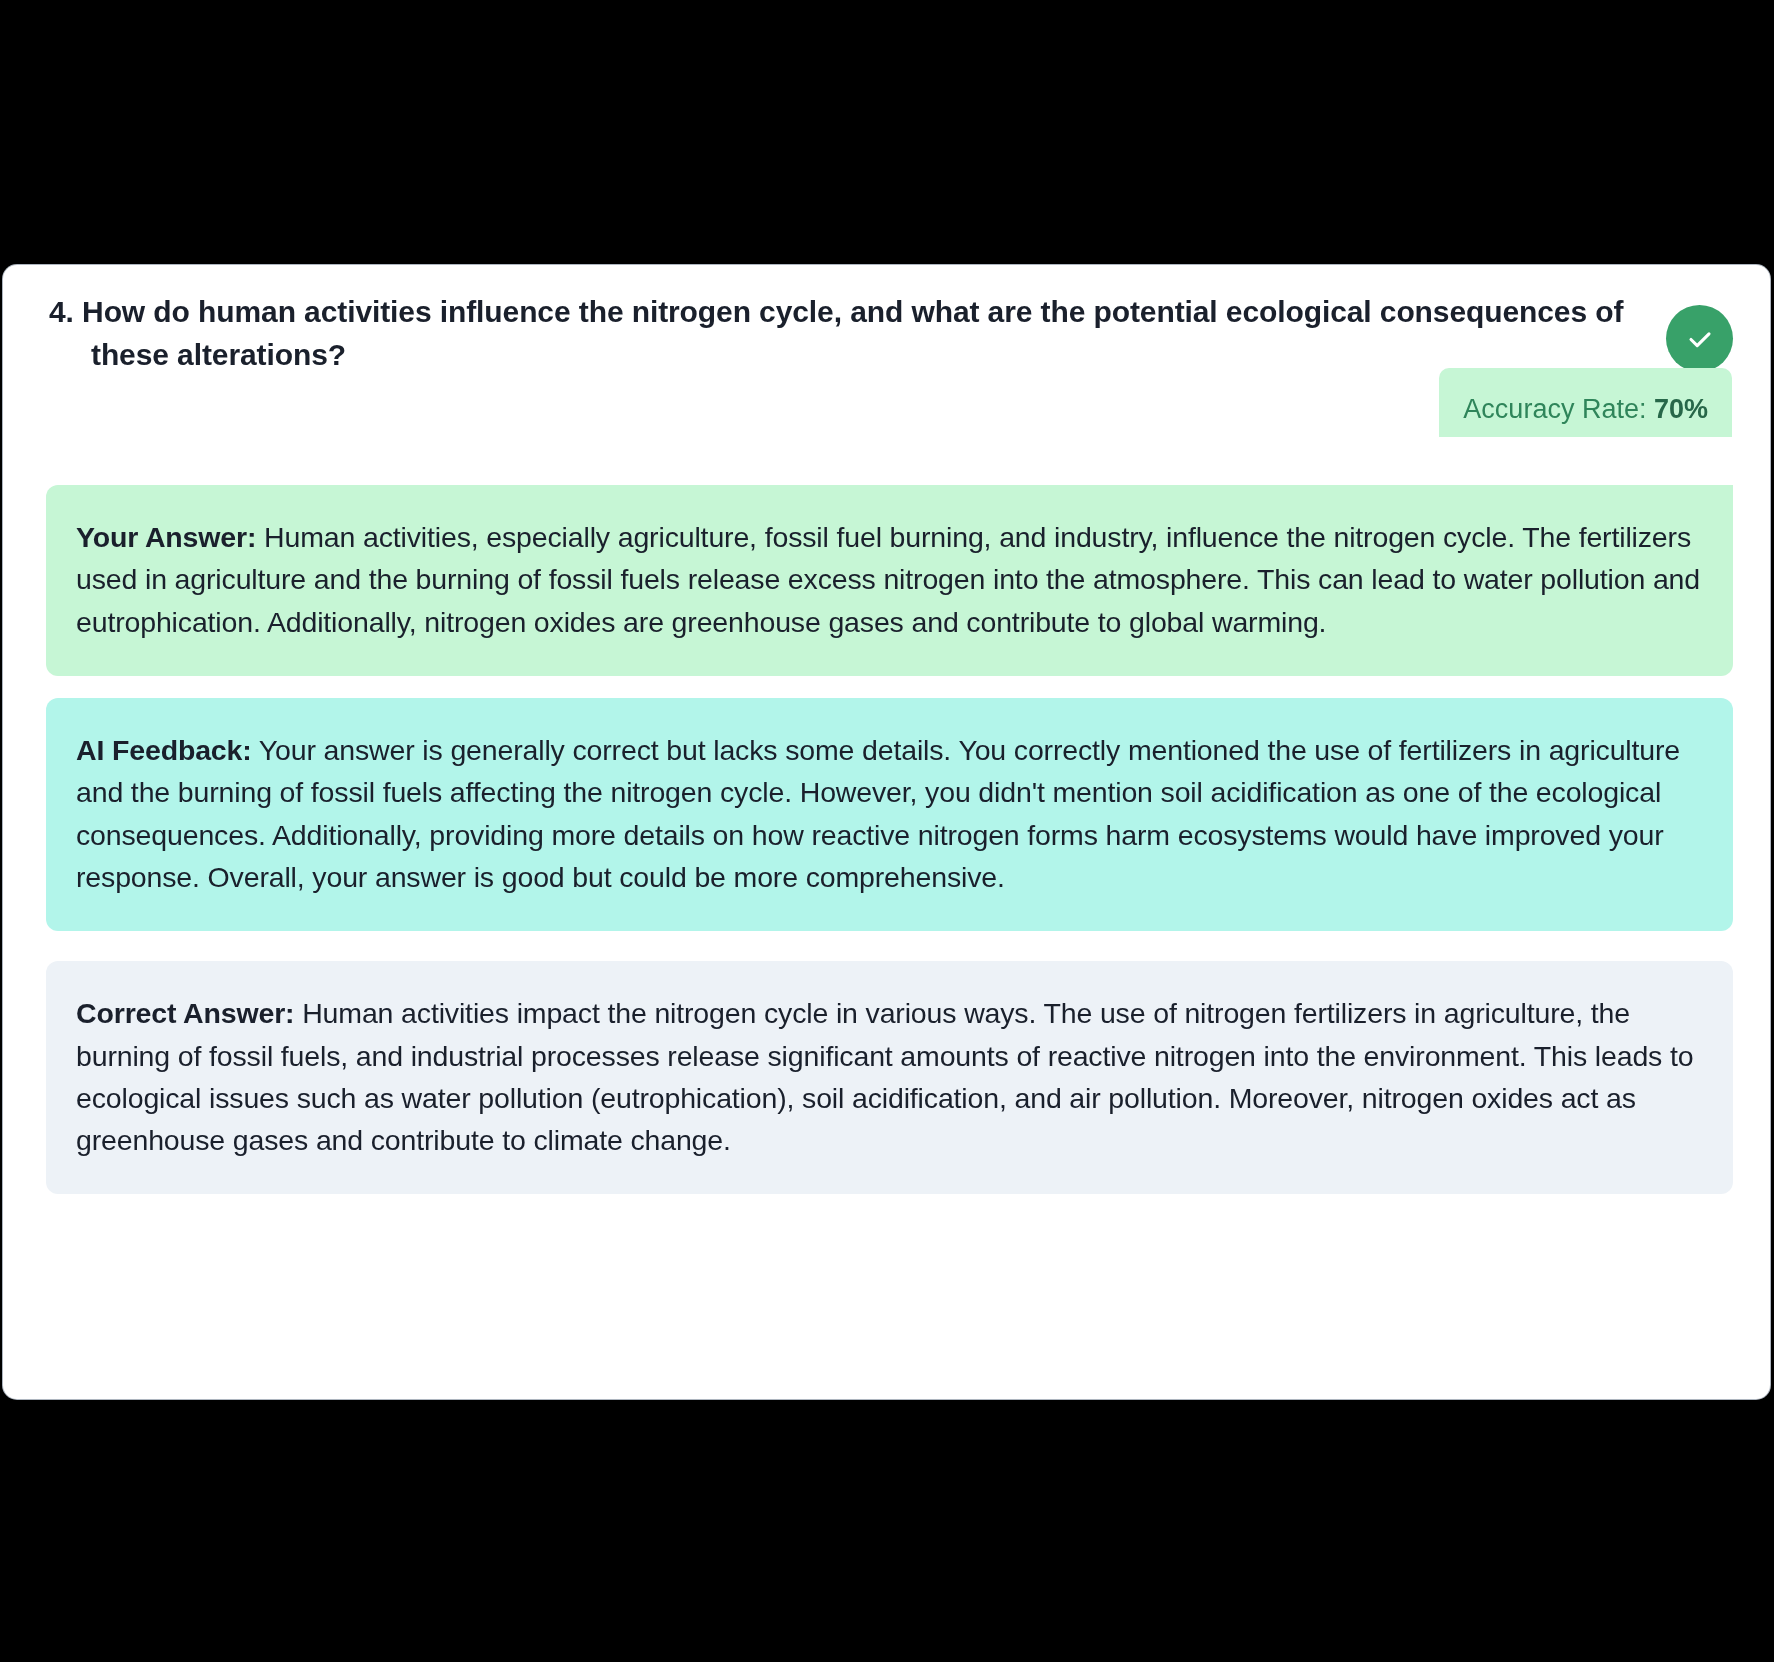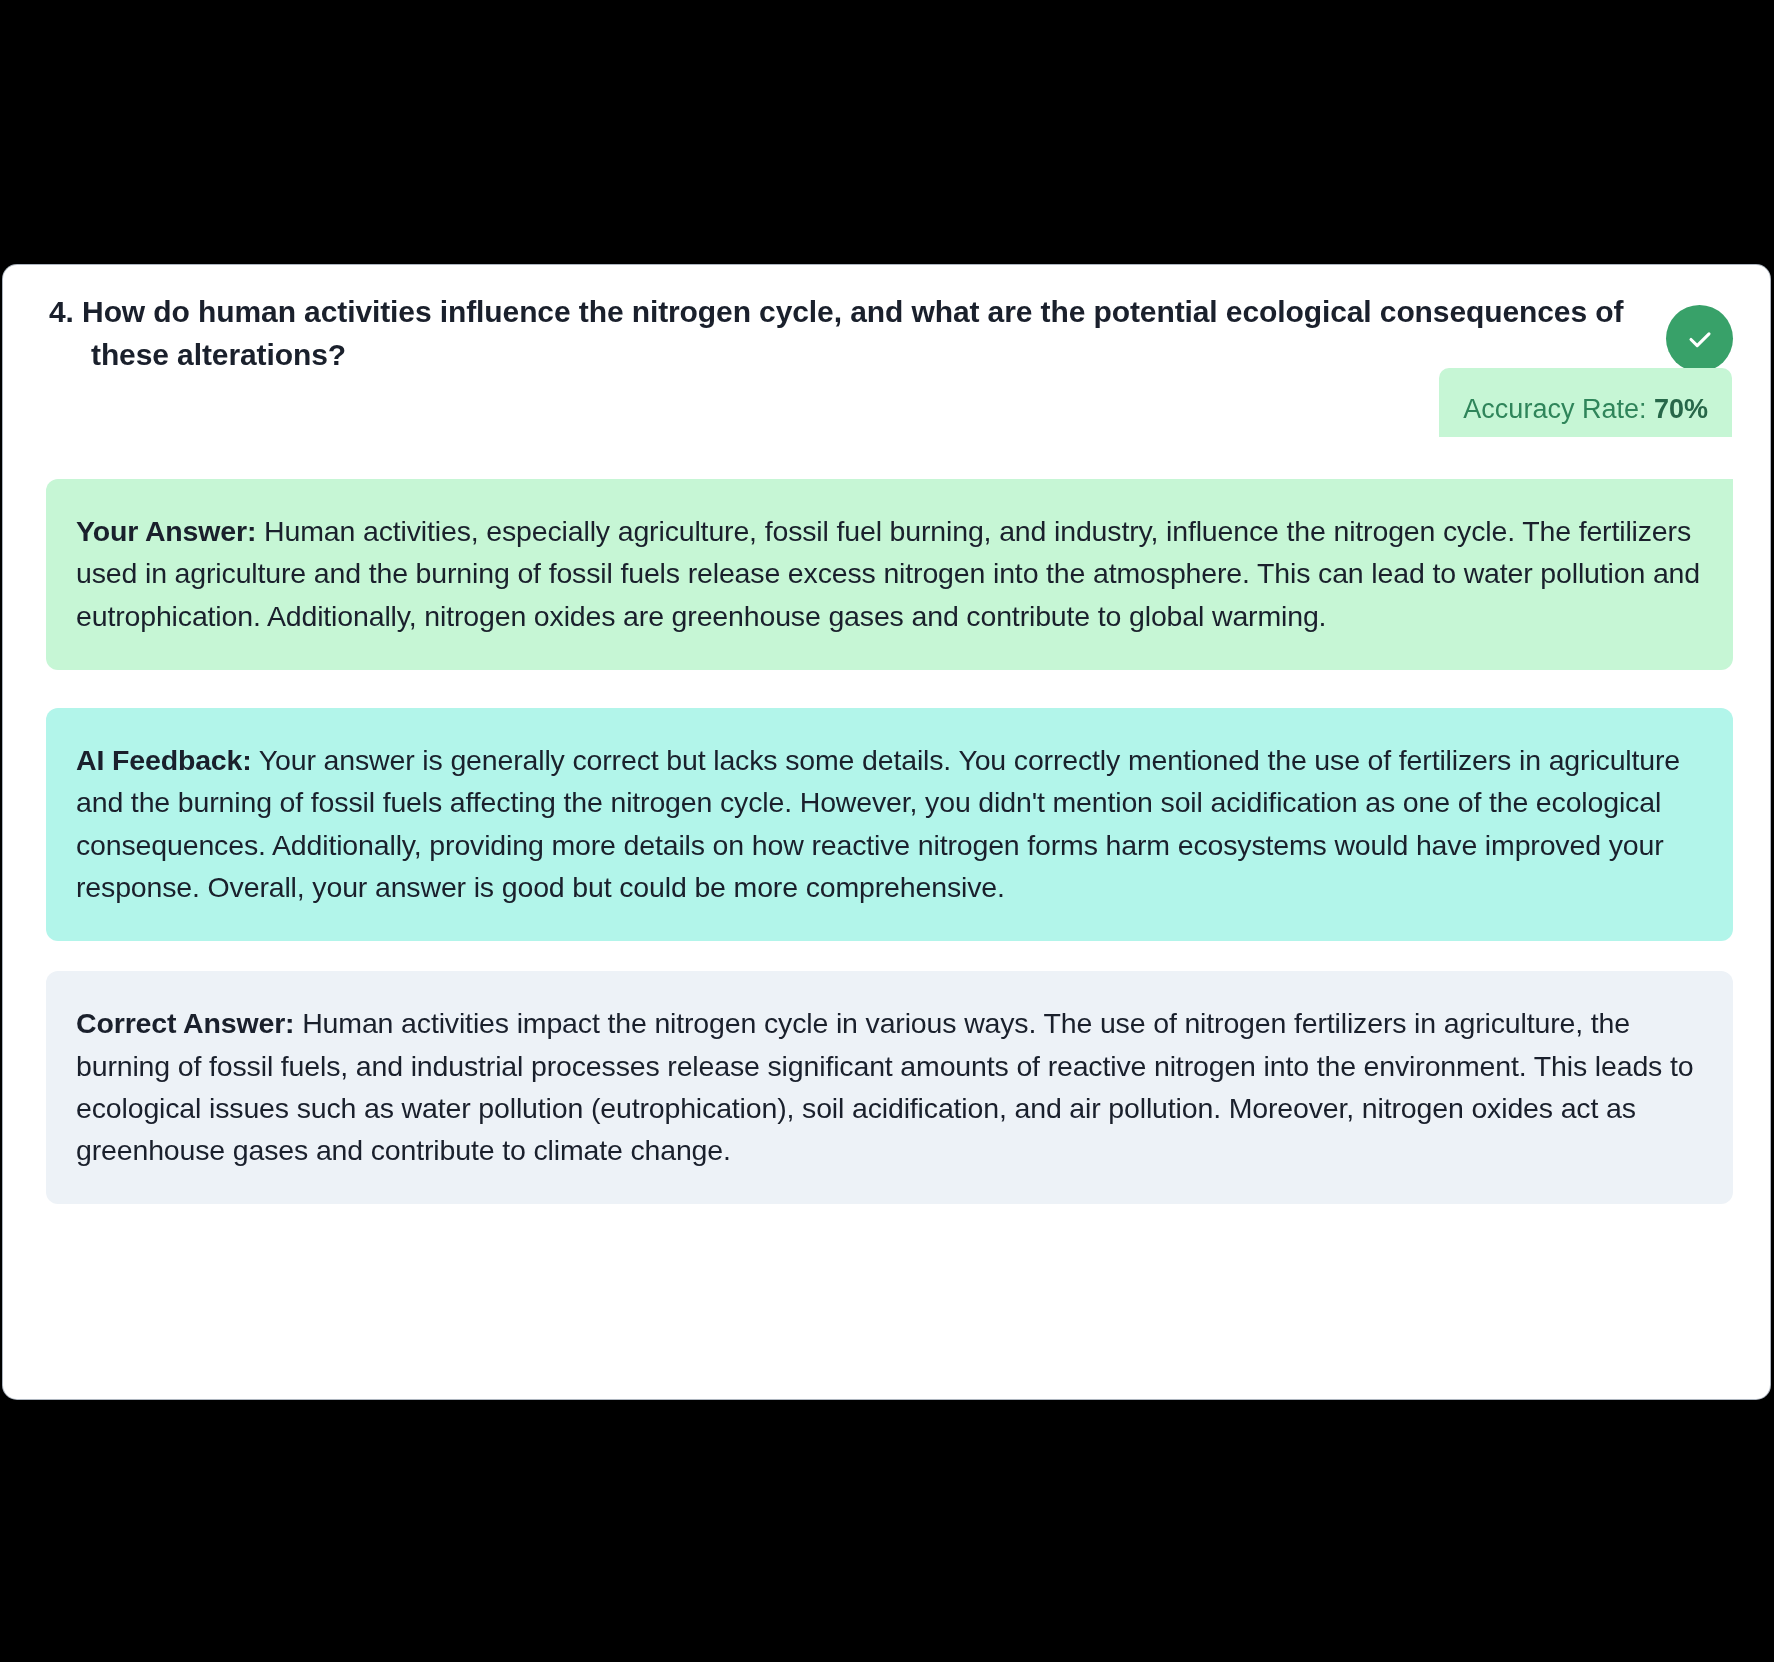--- a/index.html
+++ b/index.html
@@ -96,42 +96,42 @@
   }
   .accuracy-badge .pct {
     font-weight: bold;
     color: #276749;
   }
 
   
   .blocks {
     position: absolute;
     left: 43px;
-    top: 214px;
+    top: 220px;
     width: 1687px;
   }
 
   .block {
     border-radius: 12px;
     padding: 31px 30px 33px 30px;
     font-size: 28.5px;
     line-height: 1.485;
     color: #1a202c;
     box-sizing: border-box;
     letter-spacing: -0.15px;
   }
   .block .lbl { font-weight: bold; }
 
   .block-your-answer {
     background: #c6f6d5;
     border-top-right-radius: 0;
   }
   .block-ai-feedback {
     background: #b2f5ea;
-    margin-top: 38px;
+    margin-top: 22px;
   }
   .block-correct-answer {
     background: #edf2f7;
     margin-top: 30px;
   }
 </style>
 </head>
 <body>
 
 <div id="stage">

